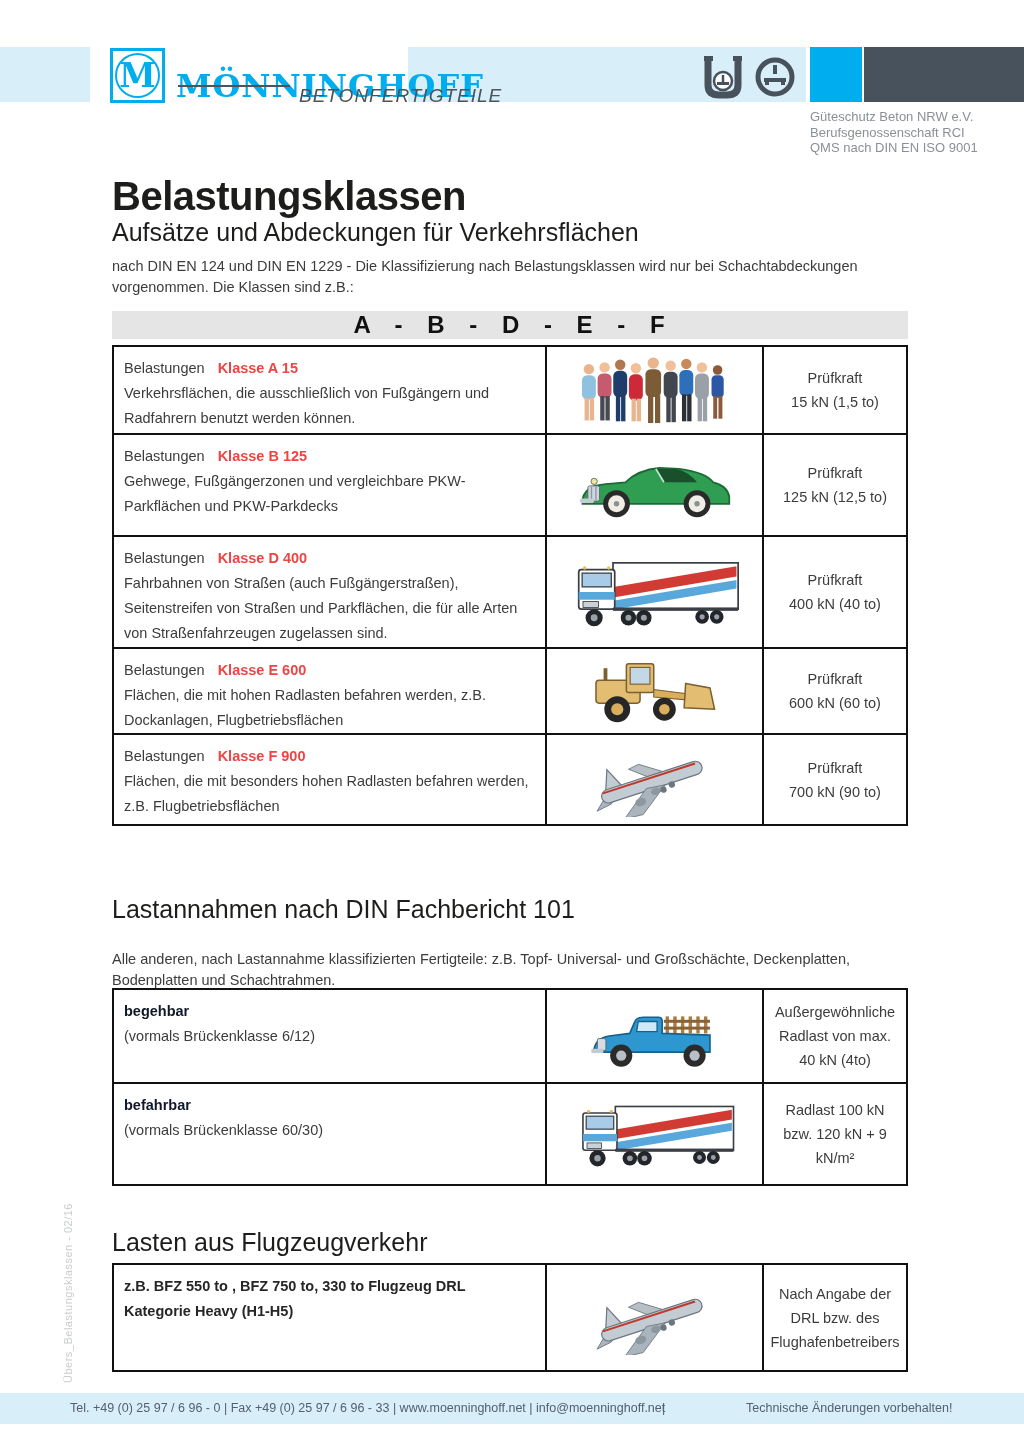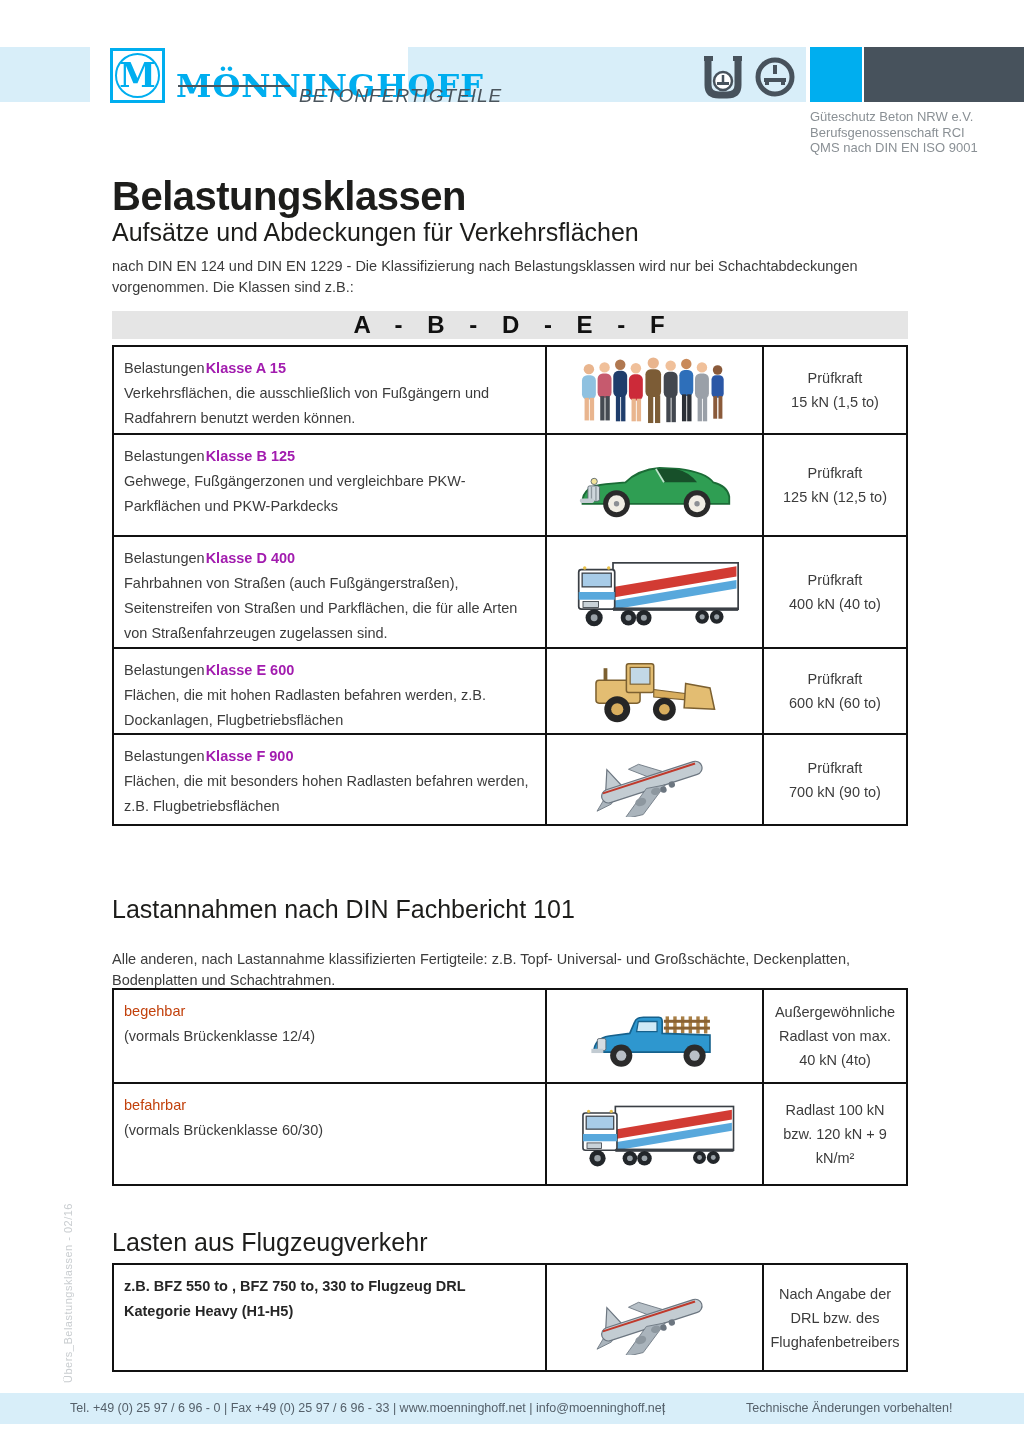--- a/index.html
+++ b/index.html
@@ -28,25 +28,25 @@
   .intro-text{position:absolute;left:112px;top:256px;width:802px;font-size:14.5px;line-height:20.5px;color:#3c3c3c;}
   .classes-bar{position:absolute;left:112px;top:311px;width:796px;height:28px;background:#e5e5e5;
                display:flex;align-items:center;justify-content:center;font-size:24px;font-weight:bold;
                color:#111;letter-spacing:2px;word-spacing:14px;}
   
   .dtable{position:absolute;left:112px;width:796px;border:2px solid #111;box-sizing:border-box;background:#fff;}
   .trow{display:grid;grid-template-columns:431px 217px 144px;}
   .trow + .trow{border-top:2px solid #111;}
   .cell{box-sizing:border-box;}
   .c-text{padding:9px 14px 0 10px;font-size:14.5px;line-height:25px;color:#3c3c3c;}
-  .c-text b{color:#a21caf;margin-left:1px;}
+  .c-text b{color:#ef4444;margin-left:13px;}
   .c-img{border-left:2px solid #111;display:flex;align-items:center;justify-content:center;}
   .c-force{border-left:2px solid #111;display:flex;flex-direction:column;align-items:center;
            justify-content:center;text-align:center;font-size:14.5px;line-height:24px;color:#3c3c3c;padding:0 6px;}
-  .row-name{font-weight:normal;color:#c2410c;}
+  .row-name{font-weight:bold;color:#0f172a;}
   .row-bold{font-weight:bold;color:#262626;}
   
   .sec-title{position:absolute;left:112px;font-size:25px;color:#1d1d1b;}
   .sec-text{position:absolute;left:112px;width:802px;font-size:14.5px;line-height:20.5px;color:#3c3c3c;margin-top:16px;}
   
   .footer{position:absolute;left:0;top:1393px;width:1024px;height:31px;background:#d8eef9;}
   .footer span{position:absolute;top:8px;font-size:12.5px;color:#55606a;white-space:nowrap;}
   .f-contact{left:70px;}
   .f-sep{left:662px;}
   .f-note{left:746px;}
@@ -330,21 +330,21 @@
     </div>
   </div>
 
   <div class="sec-title" style="top:895px">Lastannahmen nach DIN Fachbericht 101</div>
   <div class="sec-text" style="top:933px">Alle anderen, nach Lastannahme klassifizierten Fertigteile: z.B. Topf- Universal- und Großschächte, Deckenplatten, Bodenplatten und Schachtrahmen.</div>
 
   <div class="dtable" style="top:988px">
     <div class="trow" style="height:92px">
       <div class="cell c-text">
         <div class="row-name">begehbar</div>
-        <div>(vormals Brückenklasse 12/4)</div>
+        <div>(vormals Brückenklasse 6/12)</div>
       </div>
       <div class="cell c-img">
         <svg class="illus" width="145" height="78">
             <use href="#sym-pickup-truck"></use>
           </svg>
       </div>
       <div class="cell c-force">
         <div>Außergewöhnliche Radlast von max. 40 kN (4to)</div>
       </div>
     </div>

